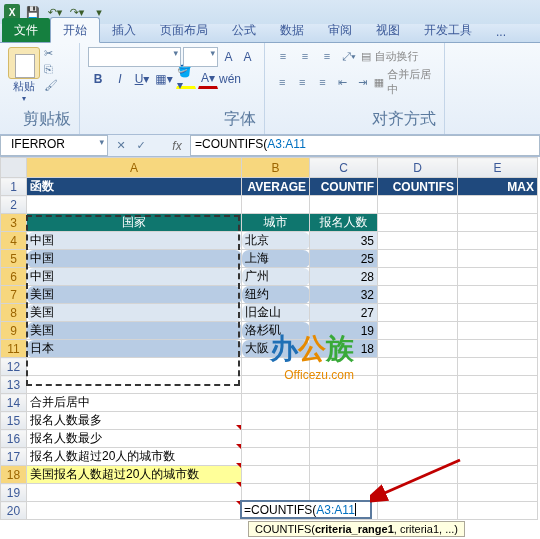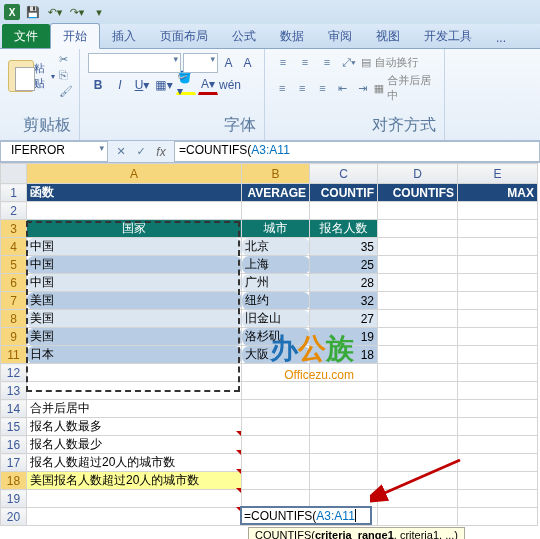--- a/index.html
+++ b/index.html
@@ -3,30 +3,30 @@
 <meta charset="utf-8">
 <style>
 * { margin: 0; padding: 0; box-sizing: border-box; font-family: "Microsoft YaHei", Arial, sans-serif; }
 body { background: #fff; width: 540px; height: 539px; overflow: hidden; position: relative; }
 
 .titlebar { height: 24px; background: linear-gradient(#d9e7f5,#cde0f1); display: flex; align-items: center; padding: 0 4px; }
 .titlebar .qat { display: flex; align-items: center; gap: 4px; }
 .qat-icon { width: 18px; height: 18px; display: flex; align-items: center; justify-content: center; font-size: 11px; color: #3b5d2a; }
 .excel-logo { width: 16px; height: 16px; background: #2a7e43; color: #fff; font-size: 10px; font-weight: bold; display: flex; align-items: center; justify-content: center; border-radius: 2px; }
 
-.tabs { height: 25px; background: linear-gradient(#dce9f7,#c8dcf0); display: flex; align-items: flex-end; border-bottom: 1px solid #8ba8c8; }
+.tabs { height: 19px; background: linear-gradient(#dce9f7,#c8dcf0); display: flex; align-items: flex-end; border-bottom: 1px solid #8ba8c8; }
 .tab { padding: 4px 12px 3px; font-size: 12px; color: #3b5998; cursor: pointer; }
 .tab.file { background: #157f3f; color: #fff; border-radius: 2px 2px 0 0; margin-left: 2px; }
 .tab.active { background: #f5f9fd; border: 1px solid #8ba8c8; border-bottom: 1px solid #f5f9fd; margin-bottom: -1px; border-radius: 3px 3px 0 0; }
 
 .ribbon { height: 92px; background: linear-gradient(#f5f9fd,#e5eef8); border-bottom: 1px solid #a9bdd6; display: flex; }
 .ribbon-group { border-right: 1px solid #c4d5e8; padding: 4px 8px; display: flex; flex-direction: column; justify-content: space-between; }
 .ribbon-group-label { font-size: 16px; color: #5b7a9e; text-align: right; padding-top: 2px; }
 .clipboard-group { width: 80px; }
-.paste-btn { display: flex; flex-direction: row; align-items: center; font-size: 11px; color: #3b5998; }
+.paste-btn { display: flex; flex-direction: column; align-items: center; font-size: 11px; color: #3b5998; }
 .paste-icon { width: 32px; height: 32px; background: #f7e7b5; border: 1px solid #d4b968; border-radius: 3px; position: relative; }
 .paste-icon::after { content: ''; position: absolute; top: 6px; left: 6px; width: 18px; height: 22px; background: #fff; border: 1px solid #aaa; }
 .mini-icons { display: flex; flex-direction: column; gap: 2px; margin-left: 4px; }
 .mini-icon { width: 16px; height: 14px; font-size: 11px; color: #5b7a9e; }
 
 .font-group { width: 185px; }
 .font-row { display: flex; gap: 2px; margin-bottom: 2px; }
 .font-dd { height: 20px; border: 1px solid #abc; background: #fff; font-size: 11px; padding: 0 14px 0 4px; position: relative; color: #888; }
 .font-dd::after { content: '▾'; position: absolute; right: 2px; font-size: 9px; color: #5b7a9e; }
 .fmt-btn { width: 20px; height: 20px; border: 1px solid transparent; display: flex; align-items: center; justify-content: center; font-size: 12px; color: #3b5998; }
@@ -34,21 +34,21 @@
 .align-group { width: 180px; }
 .align-row { display: flex; gap: 2px; align-items: center; margin-bottom: 2px; }
 .align-btn { width: 20px; height: 18px; display: flex; align-items: center; justify-content: center; font-size: 11px; color: #5b7a9e; }
 .align-text { font-size: 11px; color: #888; display: flex; align-items: center; gap: 3px; }
 
 .namebox-row { height: 22px; display: flex; border-bottom: 1px solid #a9bdd6; background: #e8f0f9; }
 .namebox { width: 108px; background: #fff; border: 1px solid #abc; font-size: 12px; padding: 1px 16px 1px 10px; font-family: Arial; position: relative; }
 .namebox::after { content: '▾'; position: absolute; right: 3px; top: 1px; font-size: 9px; color: #5b7a9e; }
 .fx-btns { display: flex; align-items: center; padding: 0 4px; gap: 2px; }
 .fx-btn { width: 18px; height: 18px; font-size: 11px; color: #5b7a9e; display: flex; align-items: center; justify-content: center; }
-.fx-label { font-style: italic; font-size: 12px; color: #666; }
+.fx-label { font-style: italic; font-size: 12px; color: #666; margin-left: 16px; }
 .formula-bar { flex: 1; background: #fff; border: 1px solid #abc; font-size: 12px; padding: 1px 4px; font-family: Arial; }
 .formula-bar .fn { color: #000; }
 .formula-bar .ref { color: #0070c0; }
 
 .sheet { position: relative; }
 .grid { border-collapse: collapse; table-layout: fixed; }
 .grid th, .grid td { border: 1px solid #d4d4d4; font-size: 12px; height: 18px; overflow: hidden; white-space: nowrap; }
 .grid .colhdr { background: linear-gradient(#f7f7f7,#e5e9ee); color: #3b5998; text-align: center; font-weight: normal; height: 20px; }
 .grid .rowhdr { background: linear-gradient(#f7f7f7,#e5e9ee); color: #3b5998; text-align: center; font-weight: normal; width: 26px; }
 .grid .corner { background: #e5e9ee; width: 26px; }

